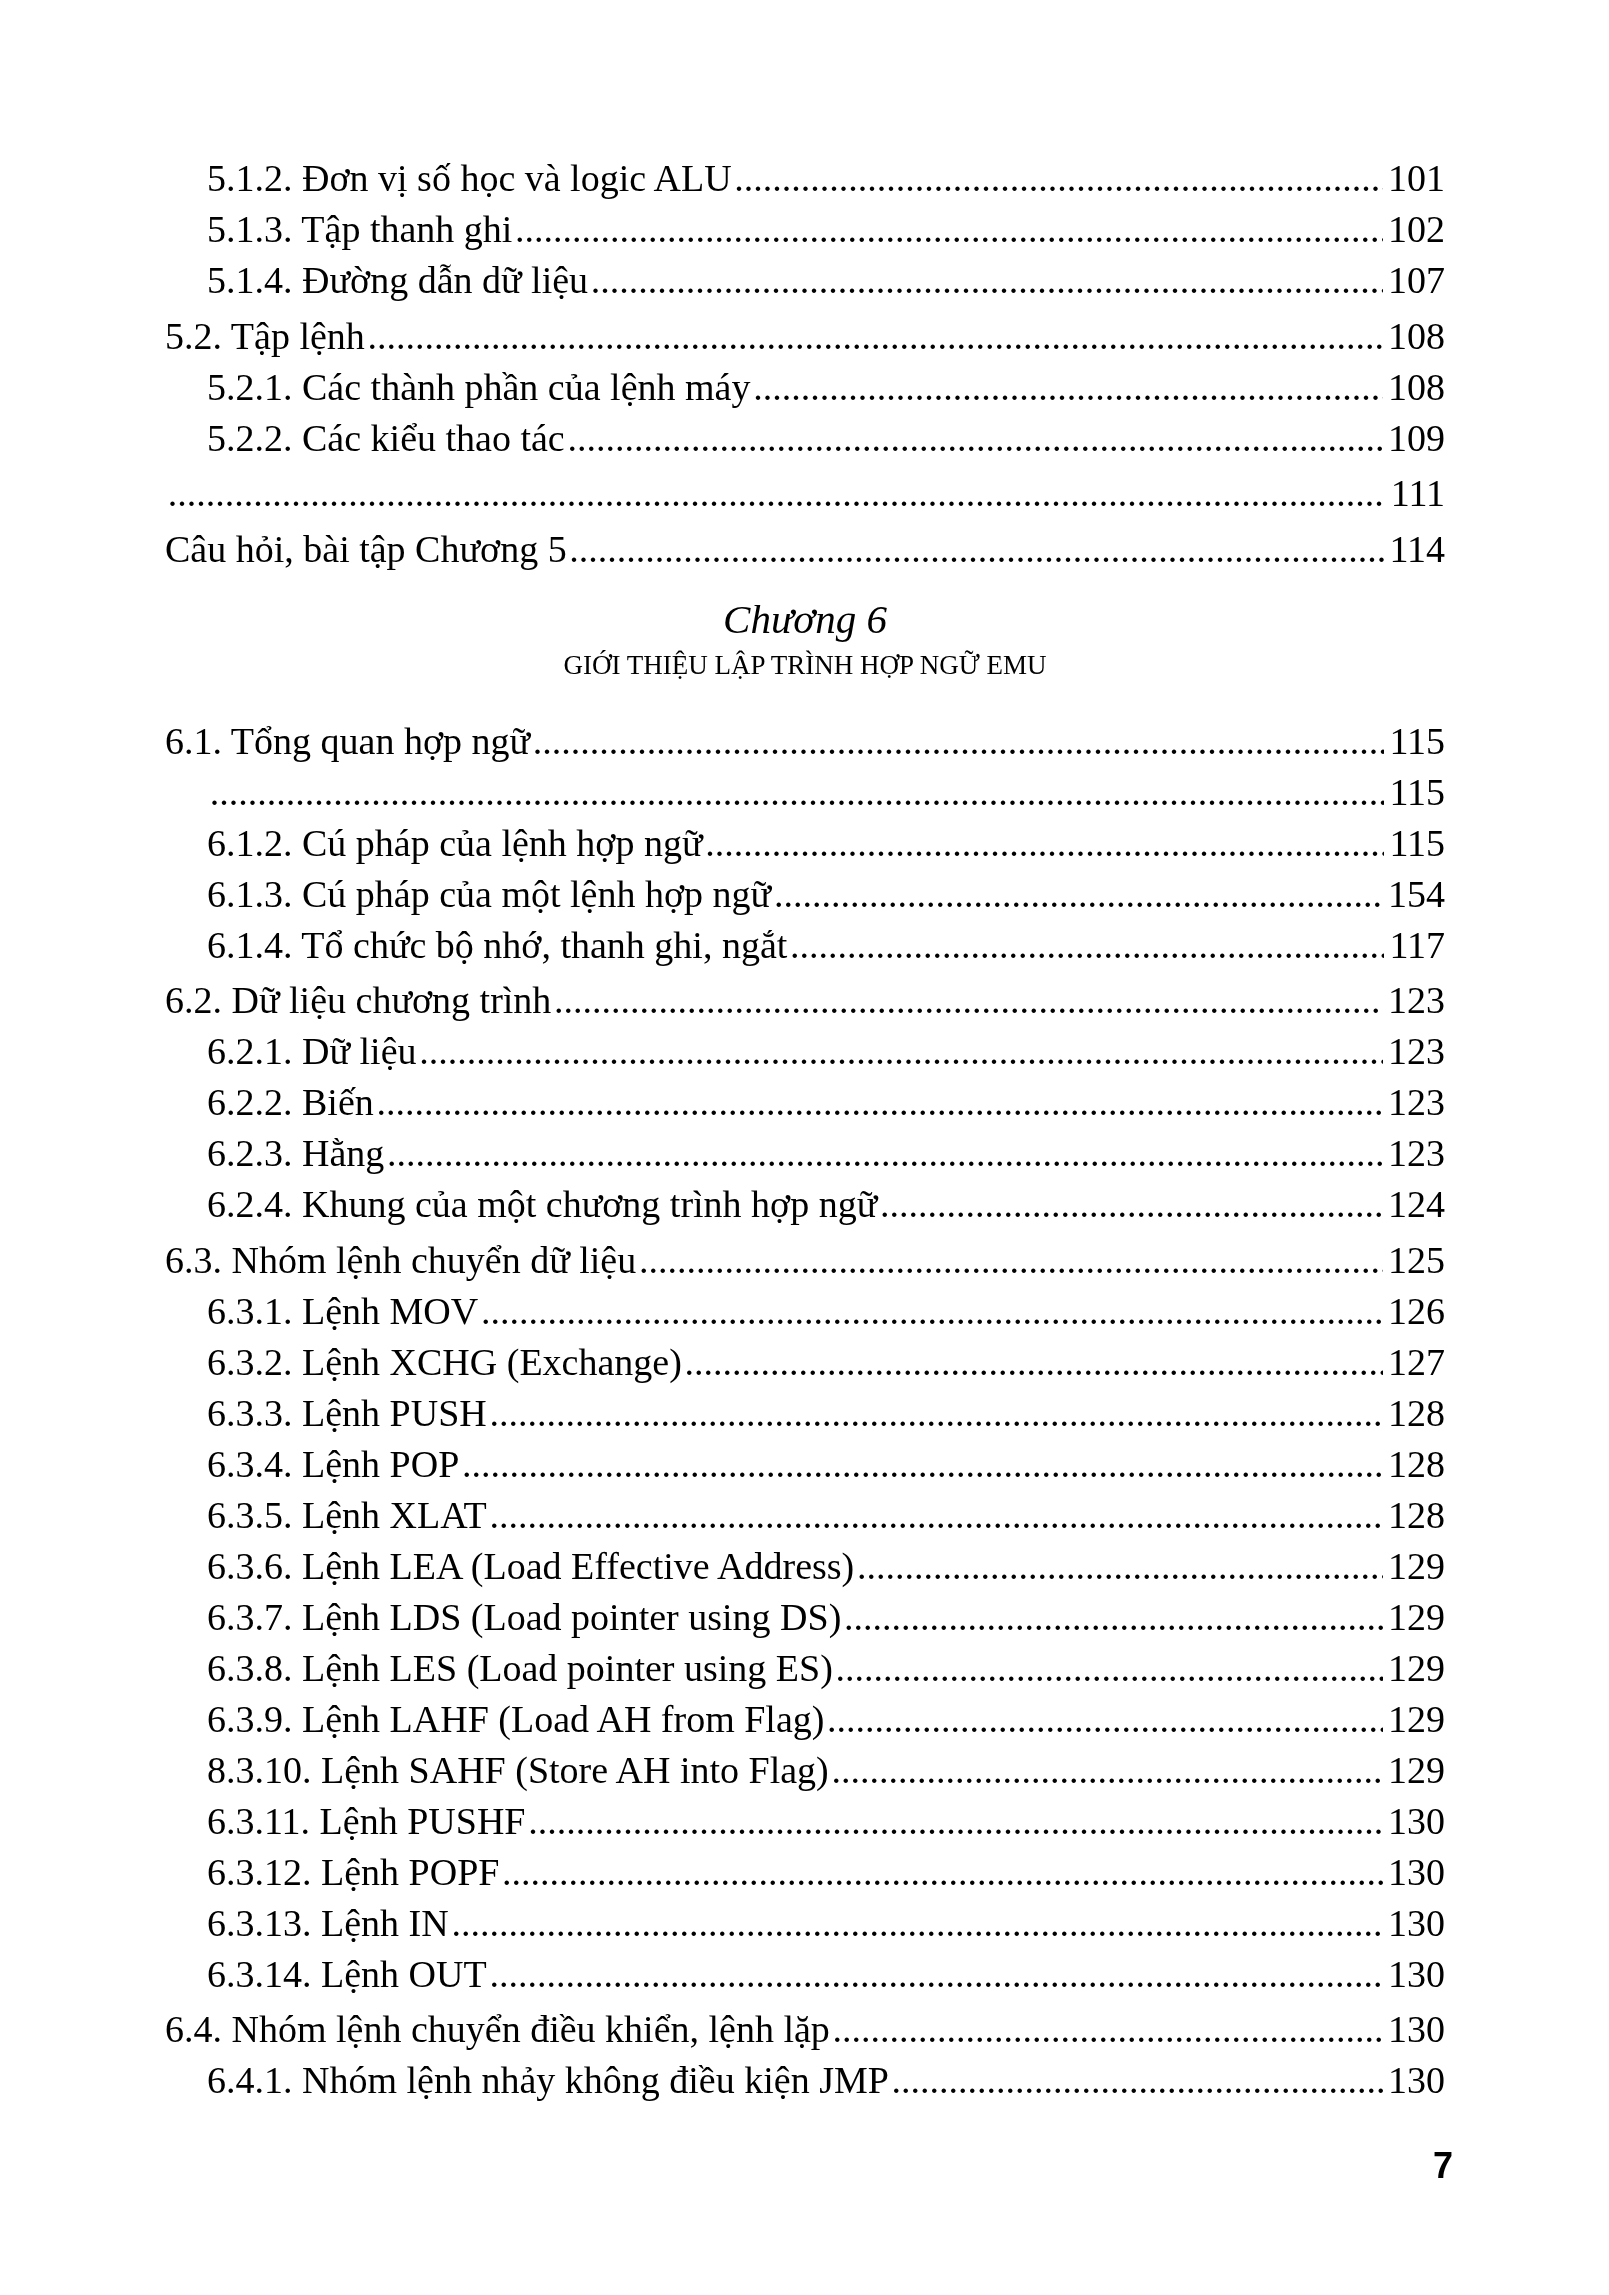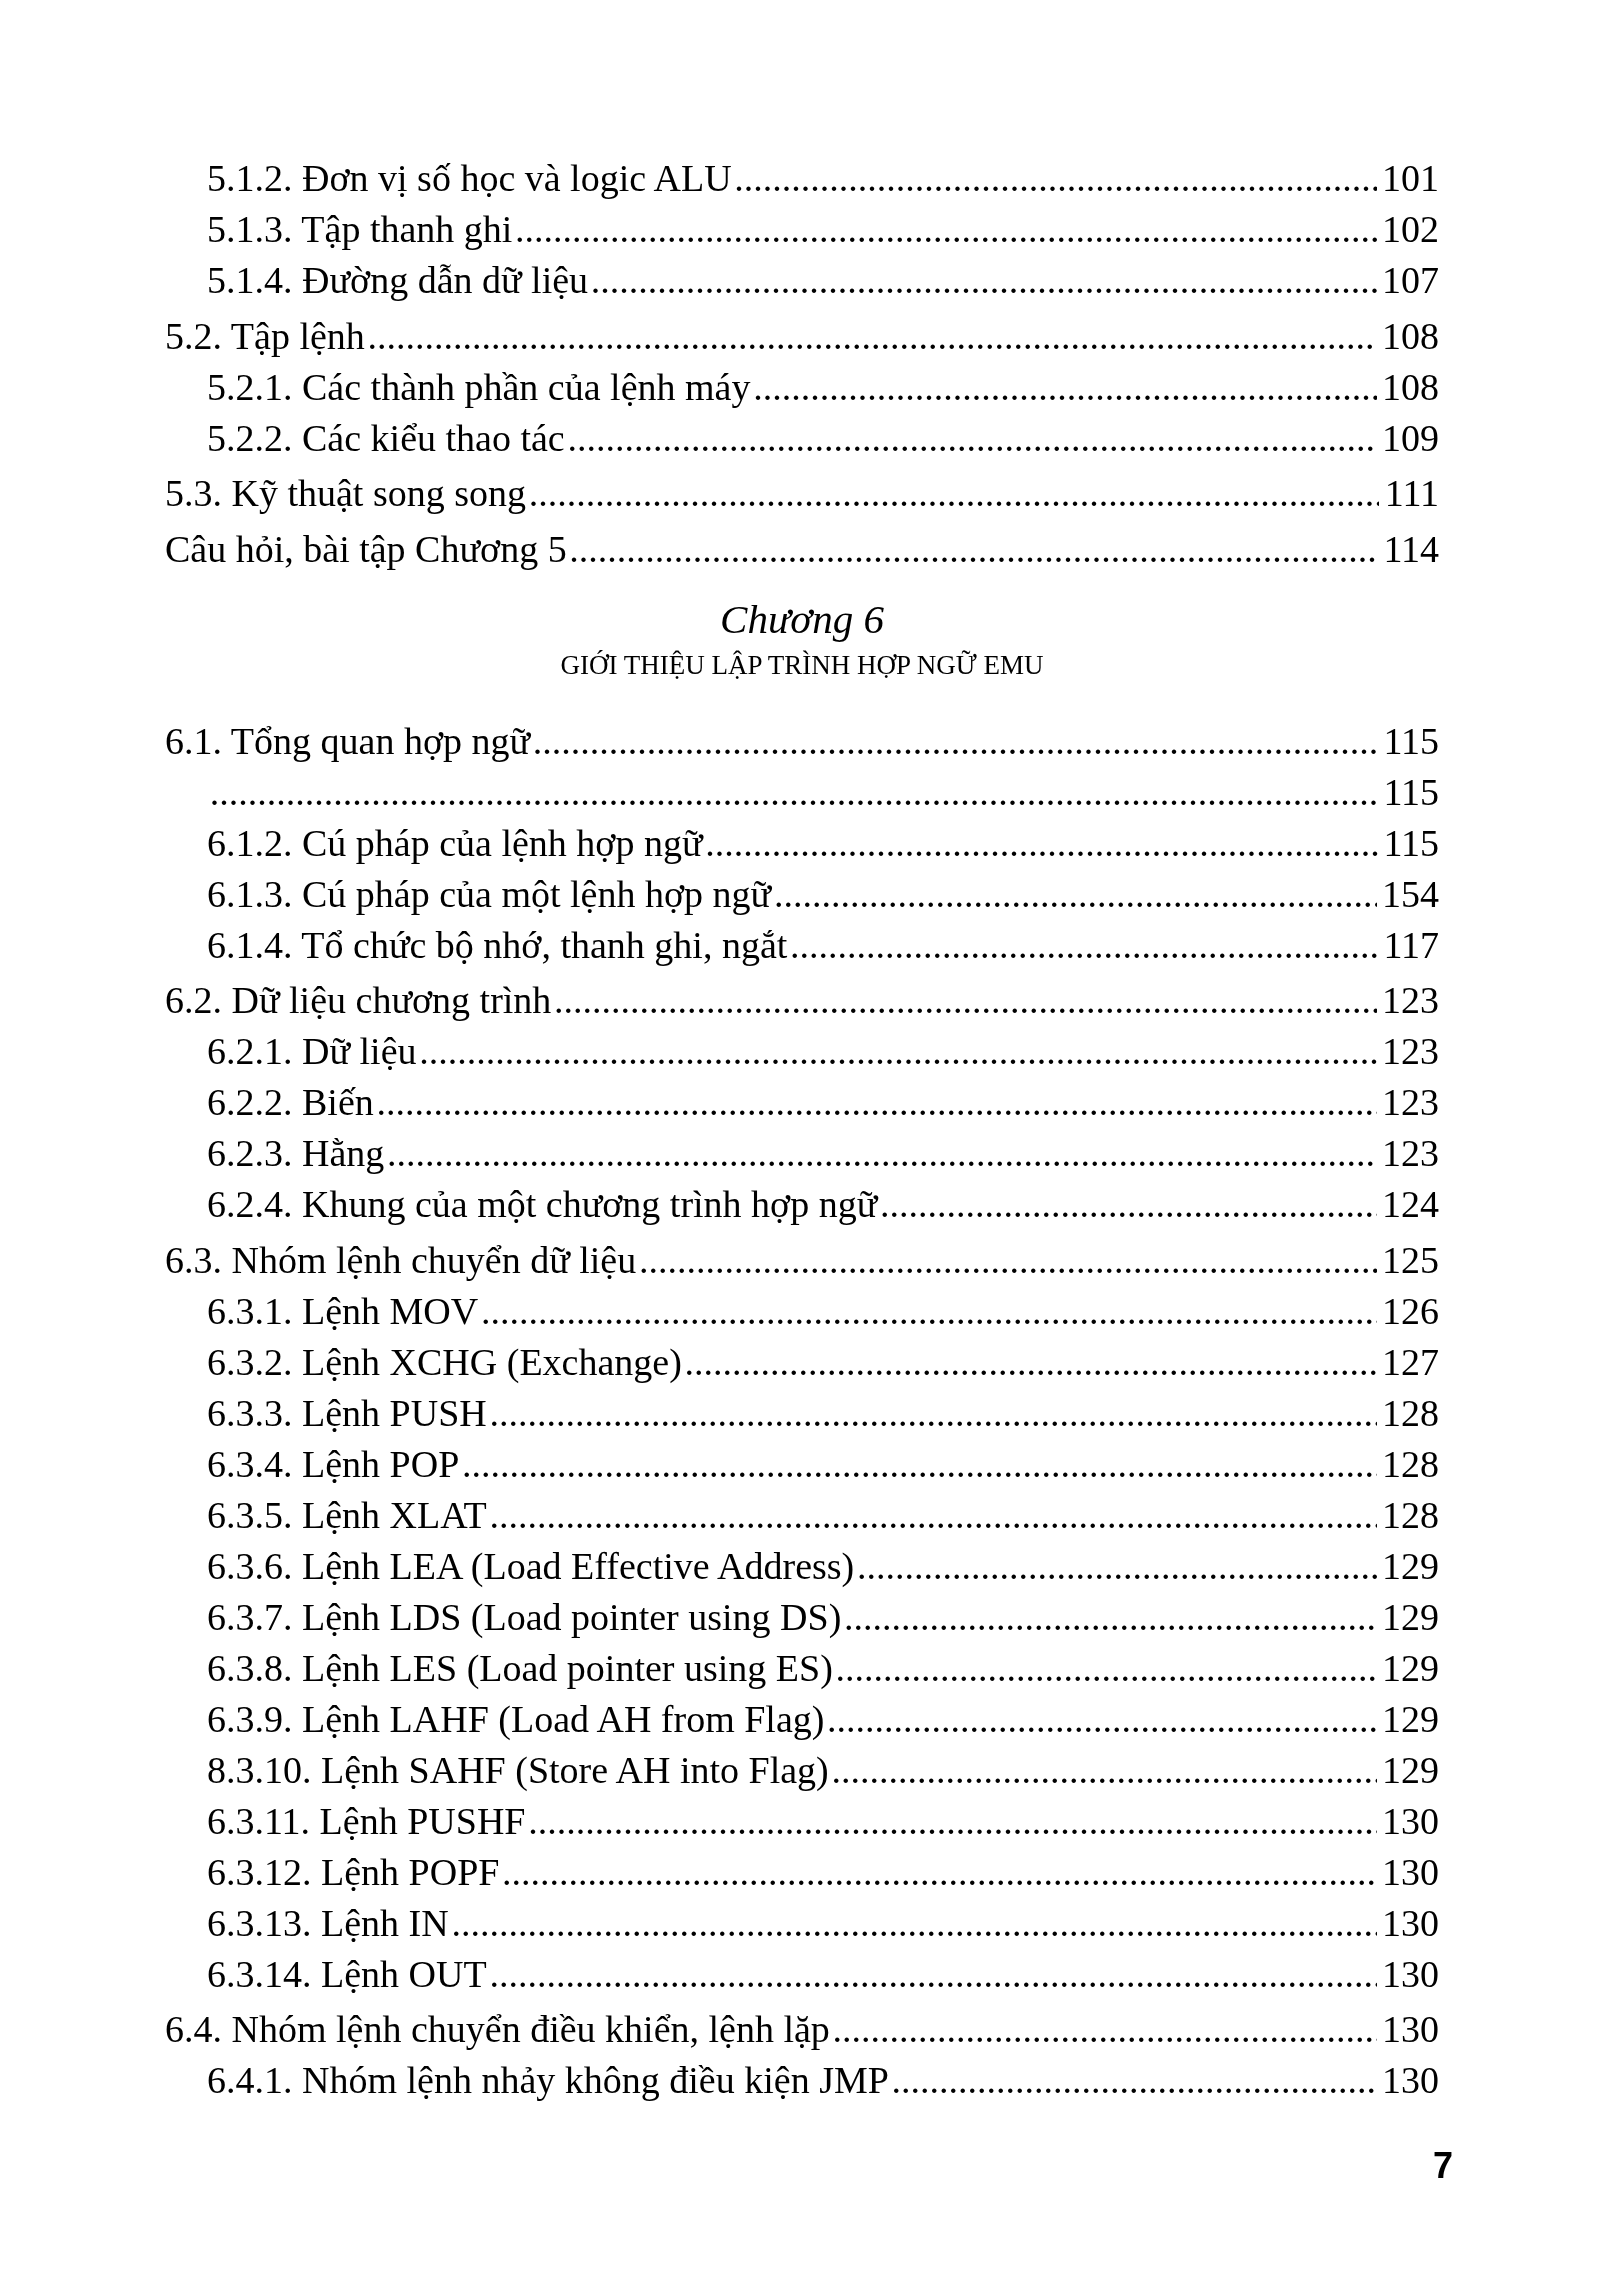--- a/index.html
+++ b/index.html
@@ -12,21 +12,21 @@
     width: 1609px;
     height: 2296px;
     background: #ffffff;
     font-family: "Liberation Serif", "DejaVu Serif", serif;
     color: #000000;
     overflow: hidden;
   }
   .toc {
     position: absolute;
     left: 165px;
-    right: 170px;
+    right: 164px;
     top: 153px;
   }
   .toc-row {
     display: flex;
     align-items: baseline;
     height: 51px;
     line-height: 51px;
     font-size: 38px;
     white-space: nowrap;
   }
@@ -96,21 +96,20 @@
     <span class="toc-label">5.2.1. Các thành phần của lệnh máy</span>
     <span class="toc-dots"></span>
     <span class="toc-page">108</span>
   </div>
         <div class="toc-row level-2">
     <span class="toc-label">5.2.2. Các kiểu thao tác</span>
     <span class="toc-dots"></span>
     <span class="toc-page">109</span>
   </div>
         <div class="toc-row level-1">
-    <span class="toc-label">5.3. Kỹ thuật song song</span>
     <span class="toc-dots"></span>
     <span class="toc-page">111</span>
   </div>
         <div class="toc-row level-1">
     <span class="toc-label">Câu hỏi, bài tập Chương 5</span>
     <span class="toc-dots"></span>
     <span class="toc-page">114</span>
   </div>
       </div>
 

